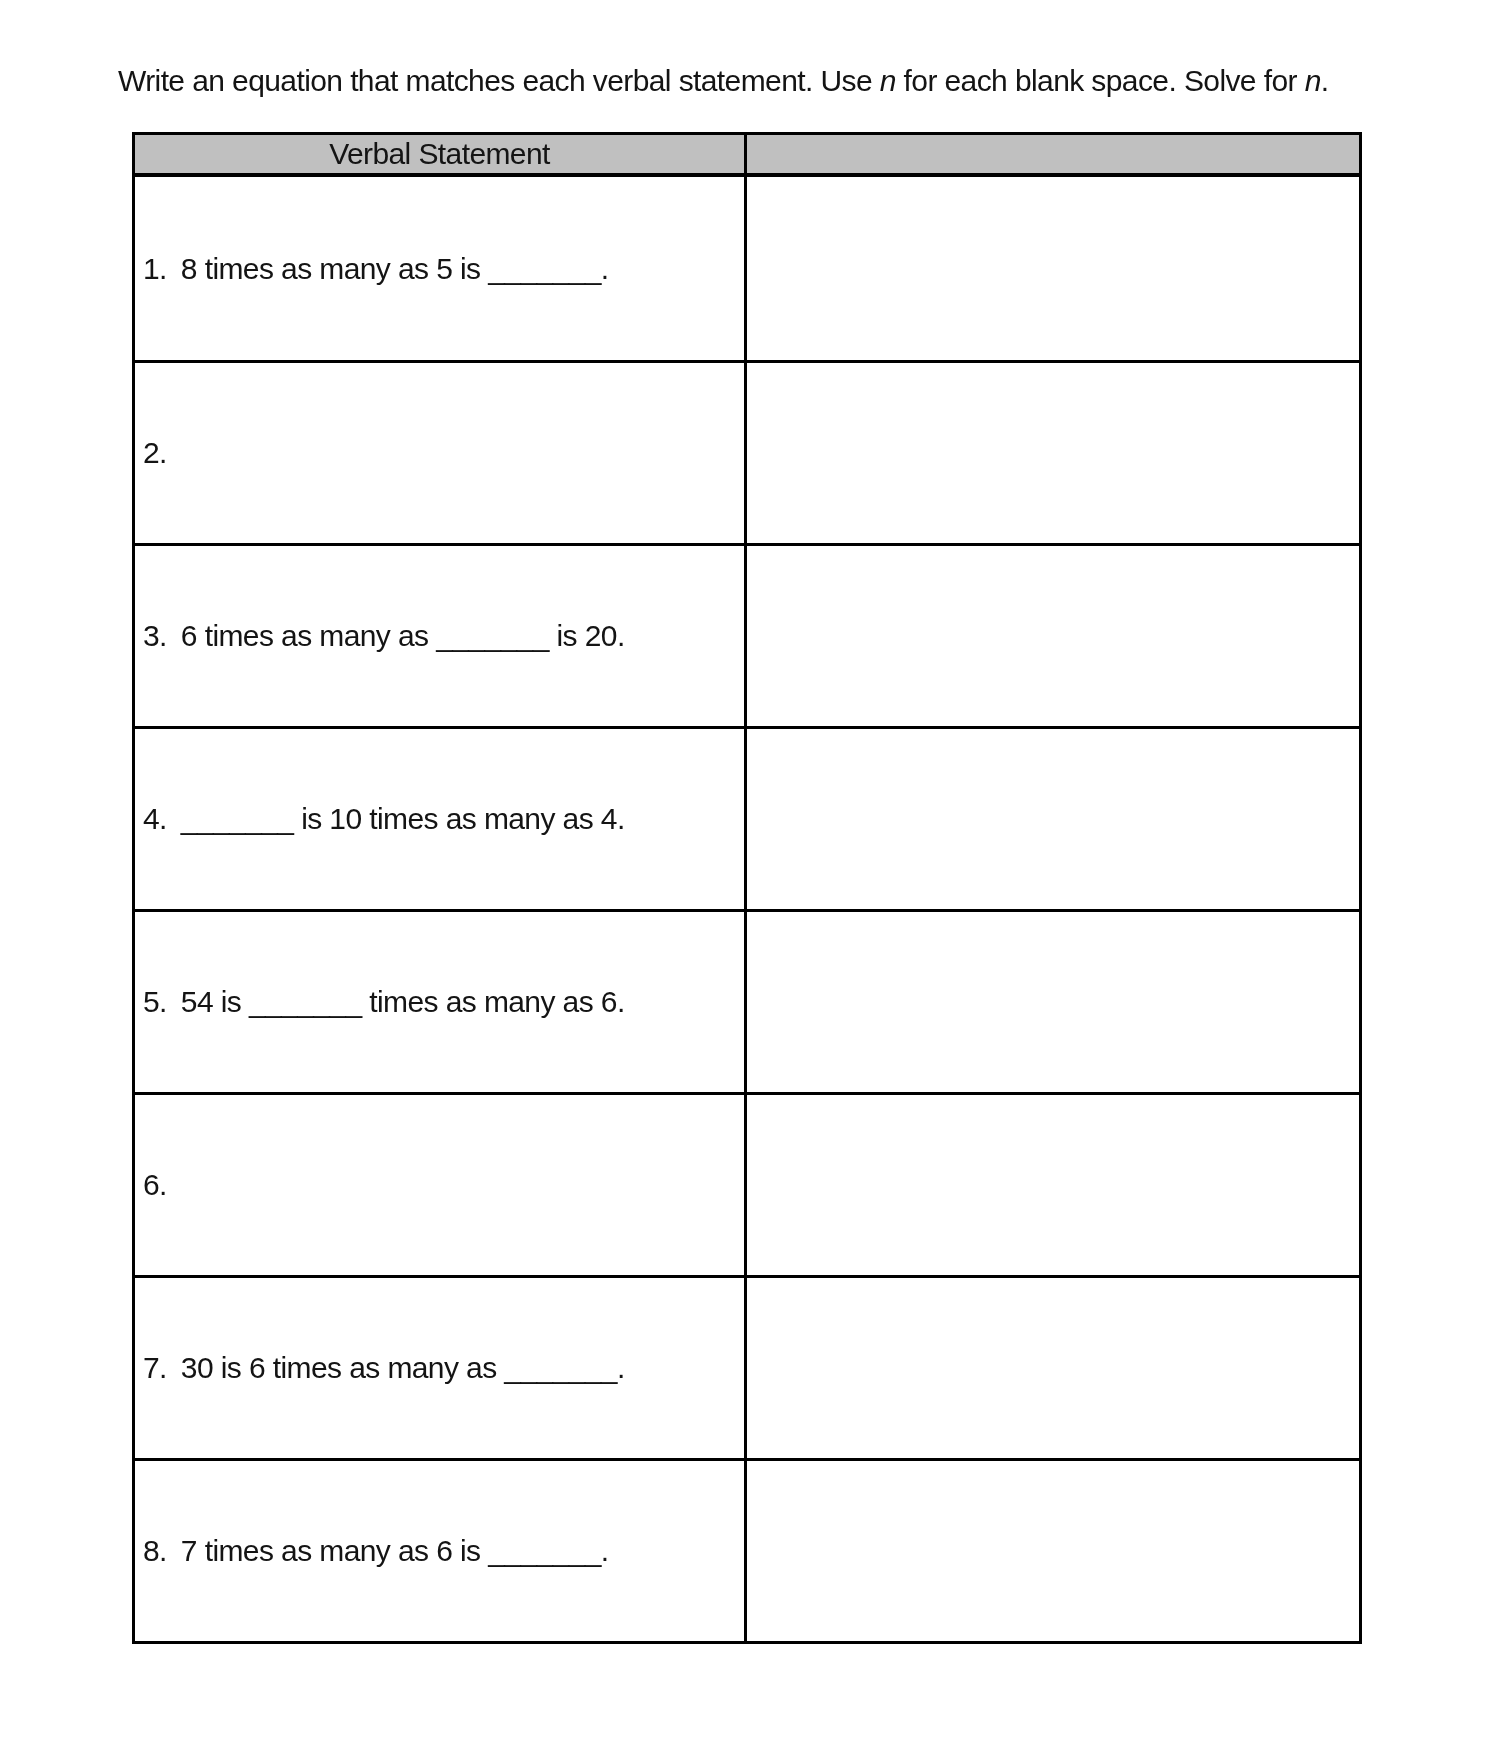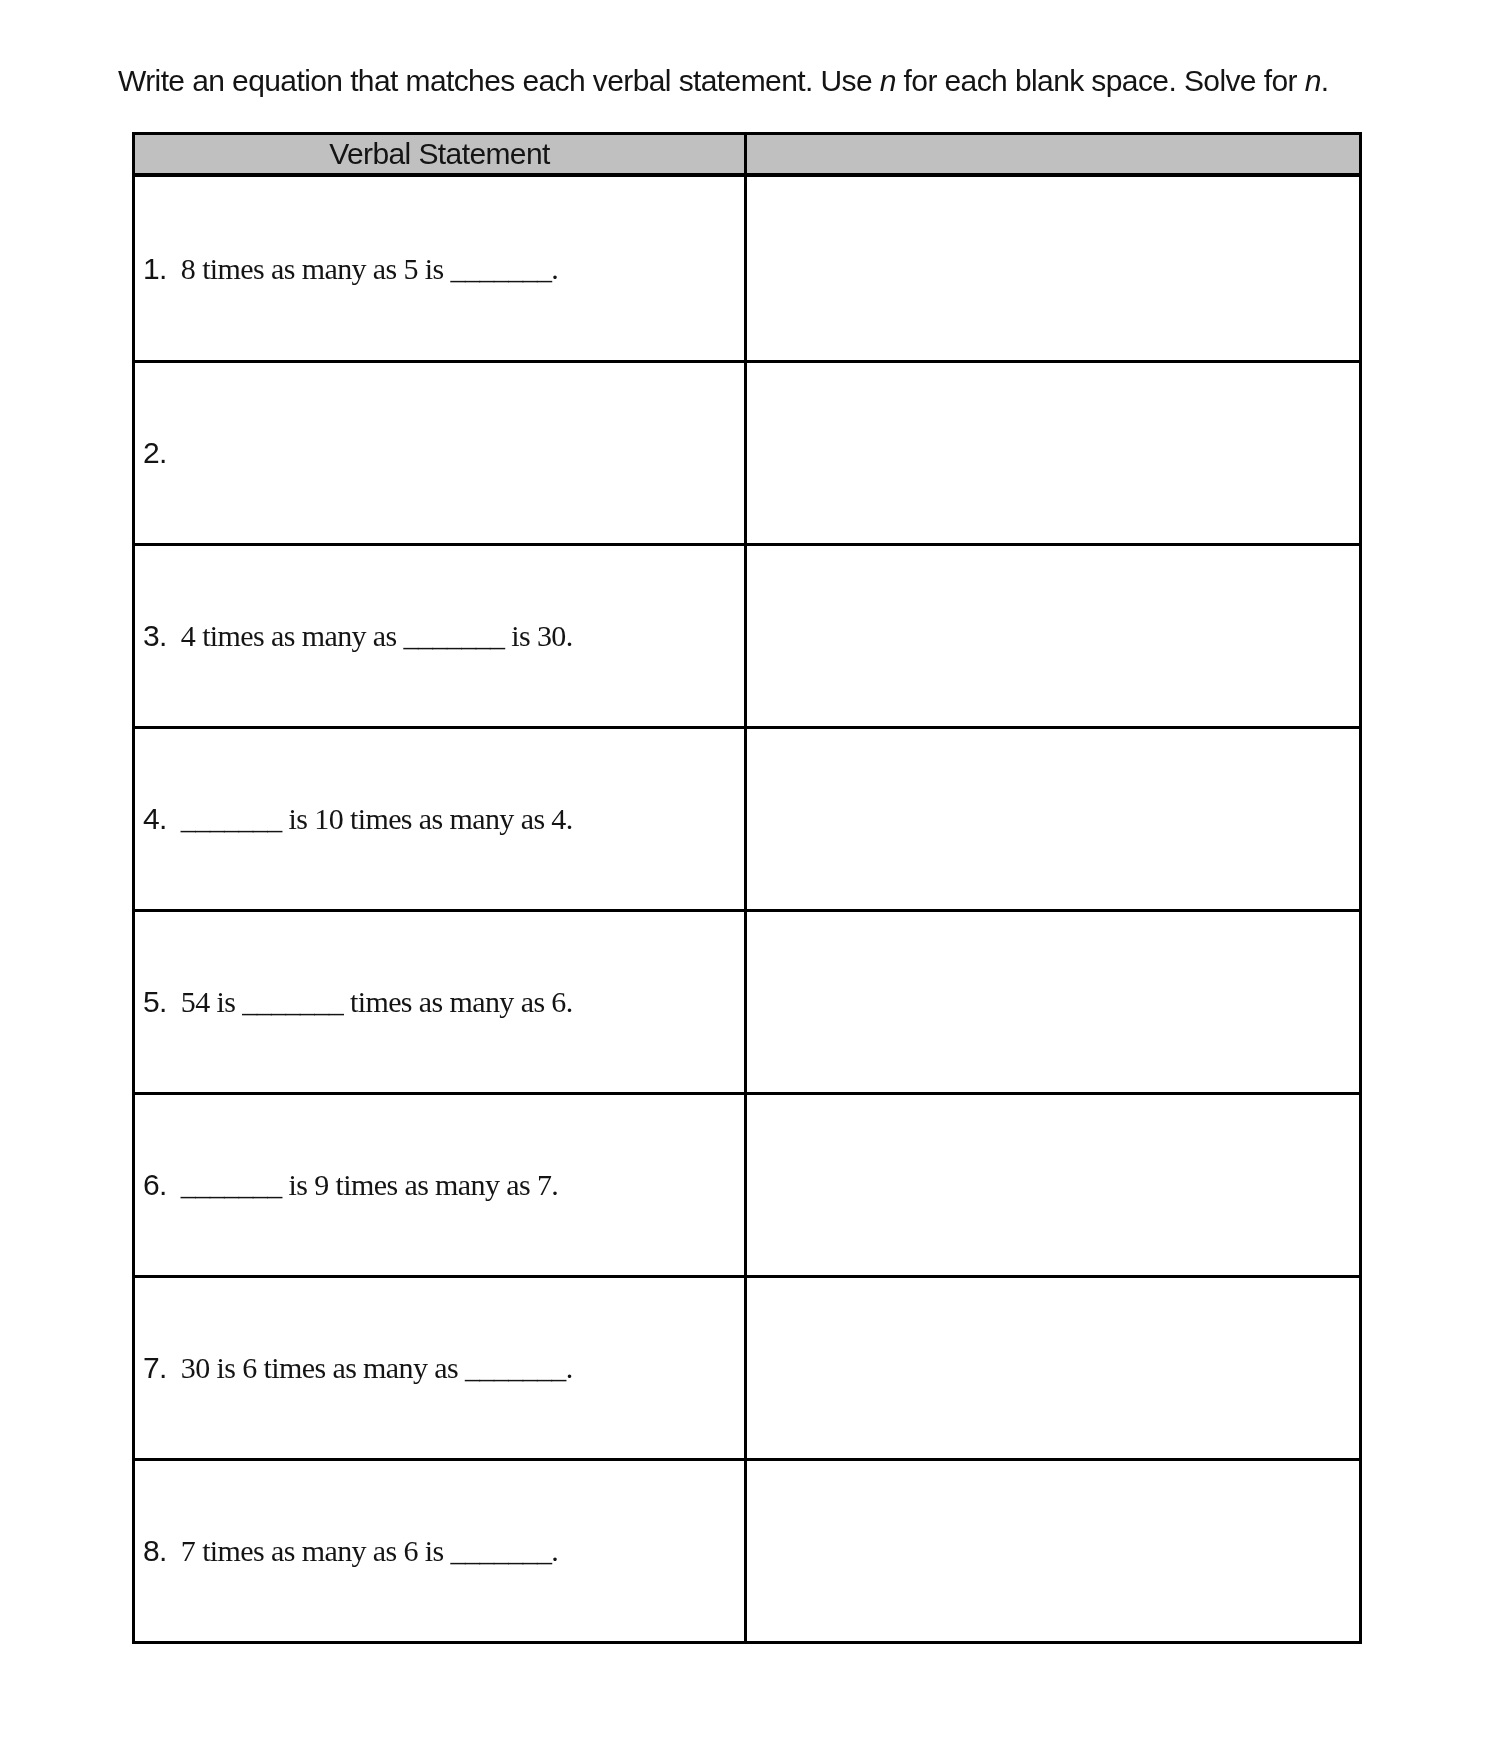--- a/index.html
+++ b/index.html
@@ -67,21 +67,20 @@
     letter-spacing: -0.6px;
   }
   .cell.stmt { border-right: 3px solid #000000; }
   .qnum {
     flex: 0 0 auto;
     margin-right: 14px;
   }
   .qtext {
     flex: 0 1 auto;
     white-space: nowrap;
-    font-family: Liberation Serif, serif;
   }
 </style>
 </head>
 <body>
 
 <div class="page">
 
   <p class="title"><span>Write an equation that matches each verbal statement. Use </span><i>n</i><span> for each blank space. Solve for </span><i>n</i><span>.</span></p>
 
   <div class="tbl">
@@ -101,21 +100,21 @@
     <div class="row">
       <div class="cell stmt">
         <span class="qnum">2.</span>
       </div>
       <div class="cell"></div>
     </div>
 
     <div class="row">
       <div class="cell stmt">
         <span class="qnum">3.</span>
-        <span class="qtext">4 times as many as _______ is 30.</span>
+        <span class="qtext">6 times as many as _______ is 20.</span>
       </div>
       <div class="cell"></div>
     </div>
 
     <div class="row">
       <div class="cell stmt">
         <span class="qnum">4.</span>
         <span class="qtext">_______ is 10 times as many as 4.</span>
       </div>
       <div class="cell"></div>
@@ -125,21 +124,20 @@
       <div class="cell stmt">
         <span class="qnum">5.</span>
         <span class="qtext">54 is _______ times as many as 6.</span>
       </div>
       <div class="cell"></div>
     </div>
 
     <div class="row">
       <div class="cell stmt">
         <span class="qnum">6.</span>
-        <span class="qtext">_______ is 9 times as many as 7.</span>
       </div>
       <div class="cell"></div>
     </div>
 
     <div class="row">
       <div class="cell stmt">
         <span class="qnum">7.</span>
         <span class="qtext">30 is 6 times as many as _______.</span>
       </div>
       <div class="cell"></div>

